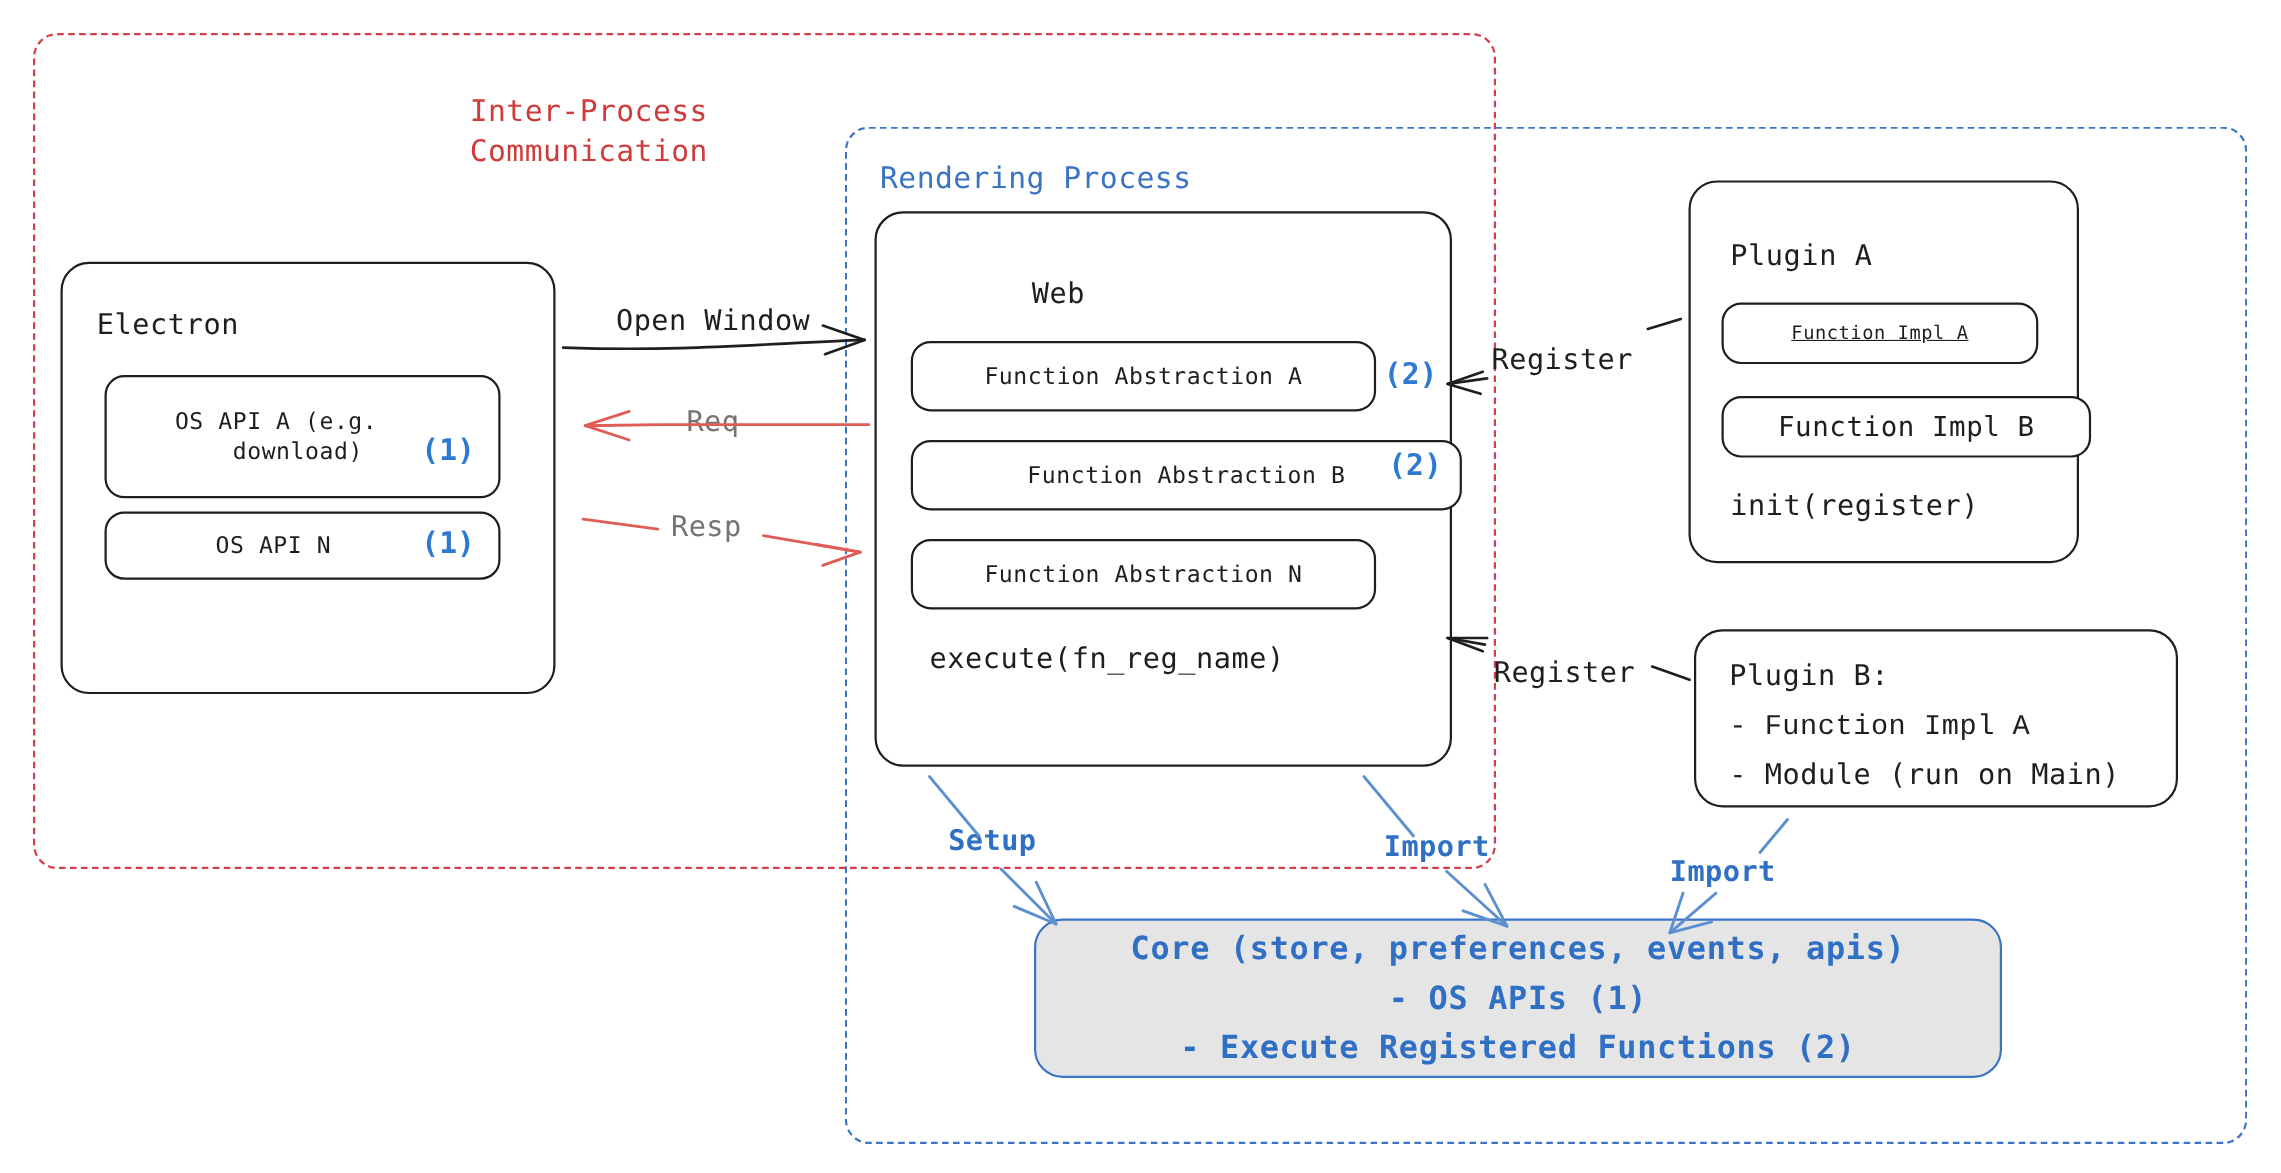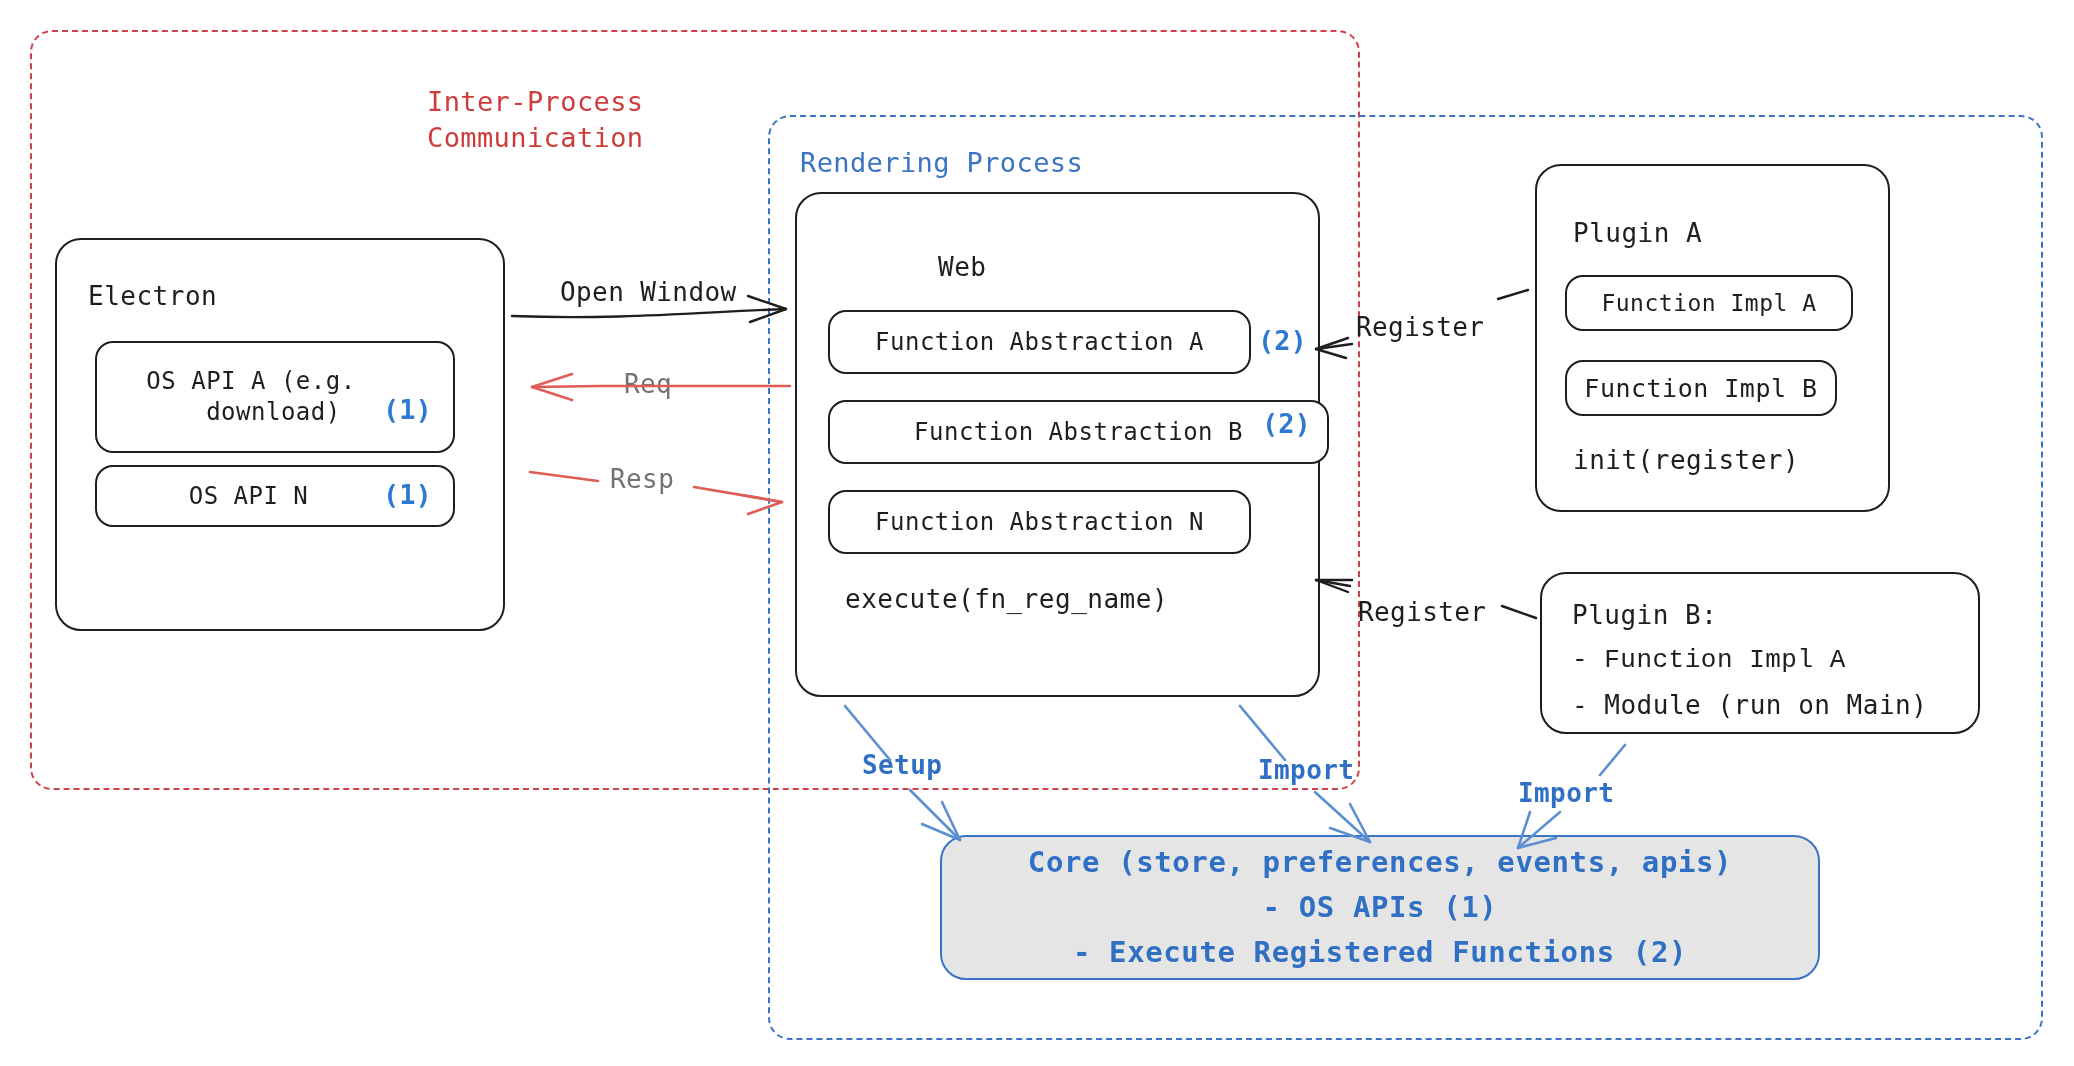--- a/index.html
+++ b/index.html
@@ -50,21 +50,21 @@
     color:#1e1e1e;
     white-space:nowrap;
     letter-spacing:0.5px;
   }
   .inner-label{
     position:absolute;
     left:0; right:0;
     top:50%;
     transform:translateY(-50%);
     text-align:center;
-    font-size:24px;
+    font-size:21px;
     color:#1e1e1e;
     white-space:nowrap;
     letter-spacing:0.5px;
   }
   .inner-label.two-line{
     line-height:1.28;
     white-space:pre;
   }
   
   .region{
@@ -170,24 +170,24 @@
     <div class="inner-label">Function Abstraction N</div>
   </div>
 
   <div class="ctext" style="left:845px; top:584px;">execute(fn_reg_name)</div>
 
   <div class="node box" style="left:1535px; top:164px; width:355px; height:348px;"></div>
 
   <div class="title" style="left:1573px; top:218px;">Plugin A</div>
 
   <div class="node box inner" style="left:1565px; top:275px; width:288px; height:56px;">
-    <div class="inner-label" style="font-size:23px;">Function Impl A</div>
-  </div>
-
-  <div class="node box inner" style="left:1565px; top:360px; width:272px; height:56px;padding-left:16px;">
+    <div class="inner-label" style="font-size:17px;text-decoration:underline;">Function Impl A</div>
+  </div>
+
+  <div class="node box inner" style="left:1565px; top:360px; width:336px; height:56px;padding-left:16px;">
     <div class="inner-label" style="font-size:25px;">Function Impl B</div>
   </div>
 
   <div class="ctext" style="left:1573px; top:445px;">init(register)</div>
 
   <div class="node box" style="left:1540px; top:572px; width:440px; height:162px;"></div>
 
   <div class="title" style="left:1572px; top:600px;">Plugin B:</div>
 
   <div class="ctext" style="left:1572px; top:645px;font-family:Liberation Mono, monospace;">- Function Impl A</div>

